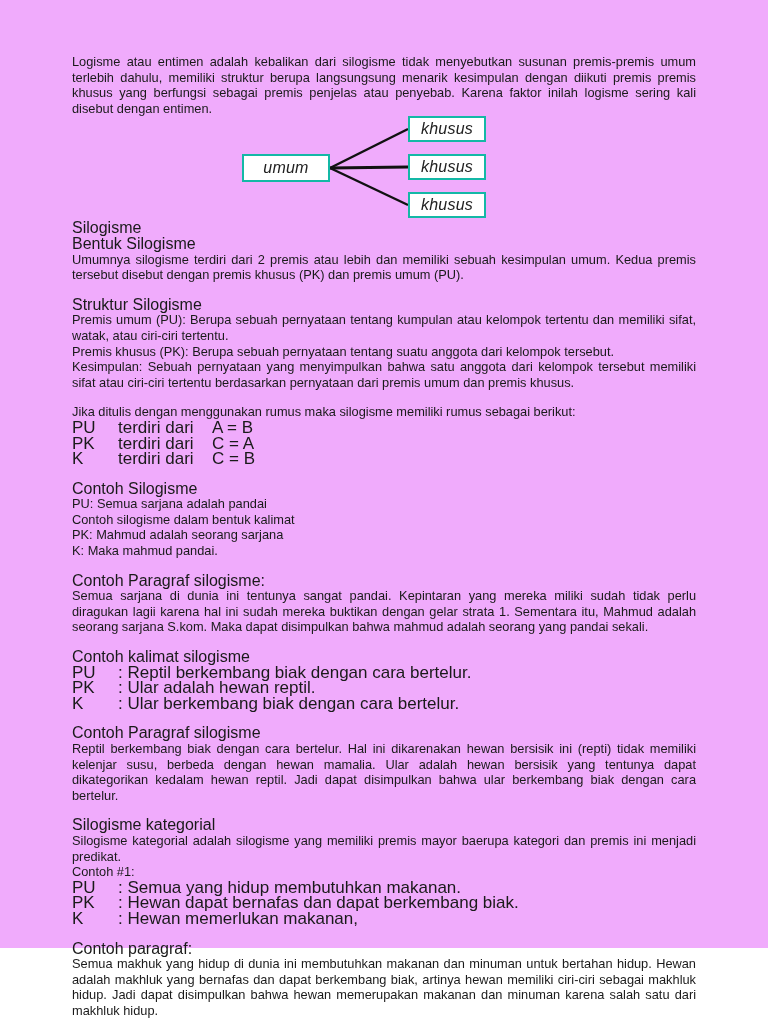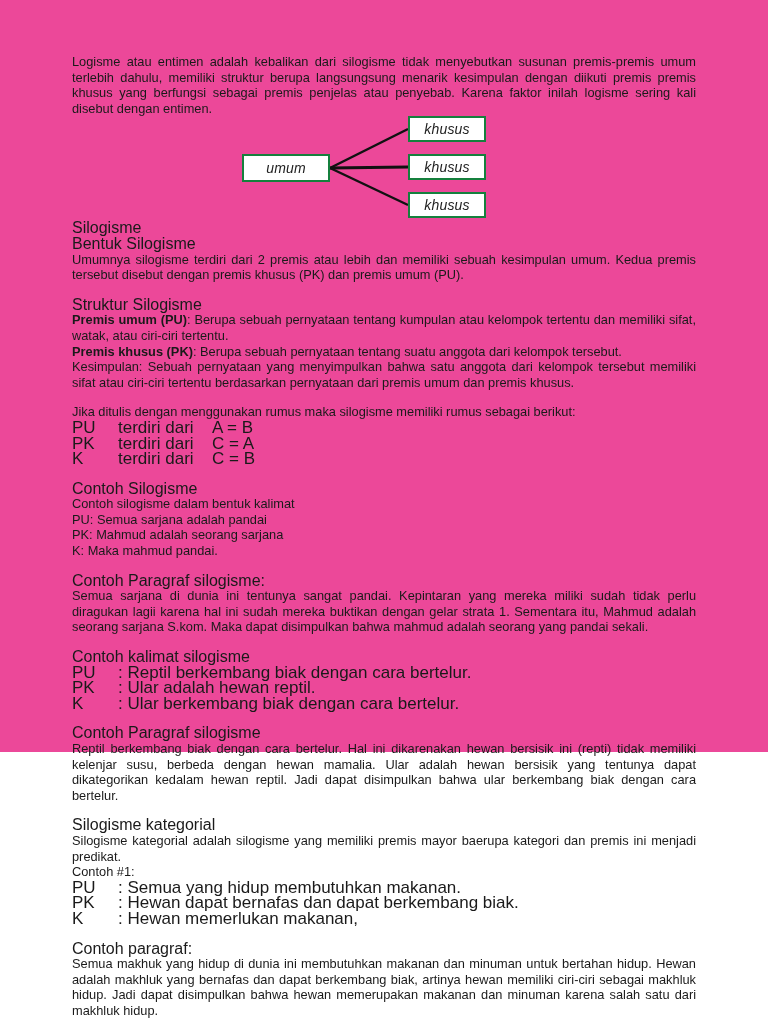--- a/index.html
+++ b/index.html
@@ -12,22 +12,22 @@
     height: 1024px;
     font-family: "Liberation Sans", sans-serif;
     color: #1a1a1a;
     position: relative;
     overflow: hidden;
   }
   .page {
     position: absolute;
     left: 0; top: 0;
     width: 768px;
-    height: 752px;
-    background: #ec4899;
+    height: 948px;
+    background: #f0abfc;
   }
   .content {
     position: absolute;
     left: 72px;
     top: 54px;
     width: 624px;
   }
   p, div.block {
     margin: 0;
   }
@@ -47,36 +47,36 @@
   .heading {
     font-size: 16px;
     line-height: 15.6px;
     font-weight: normal;
     margin: 0;
   }
   .gap {
     height: 14px;
   }
   b.inline-bold {
-    font-weight: bold;
+    font-weight: normal;
   }
 
   
   .diagram {
     position: relative;
     width: 624px;
     height: 104px;
     margin: 0;
   }
   .dia-box {
     position: absolute;
     box-sizing: border-box;
-    border: 2px solid #15803d;
+    border: 2px solid #14b8a6;
     background: #ffffff;
-    font-size: 14px;
+    font-size: 16px;
     font-style: italic;
     color: #222222;
     display: flex;
     align-items: center;
     justify-content: center;
     z-index: 3;
     letter-spacing: 0.2px;
   }
   .dia-box.umum {
     left: 170px;
@@ -187,22 +187,22 @@
       <div class="row">
         <span class="col-label">K</span>
         <span class="col-mid">terdiri dari</span>
         <span class="col-val">C = B</span>
       </div>
     </div>
 
     <div class="gap"></div>
 
     <p class="heading">Contoh Silogisme</p>
+    <p class="para-left">PU: Semua sarjana adalah pandai</p>
     <p class="para-left">Contoh silogisme dalam bentuk kalimat</p>
-    <p class="para-left">PU: Semua sarjana adalah pandai</p>
     <p class="para-left">PK: Mahmud adalah seorang sarjana</p>
     <p class="para-left">K: Maka mahmud pandai.</p>
 
     <div class="gap"></div>
 
     <p class="heading">Contoh Paragraf silogisme:</p>
     <p class="para">Semua sarjana di dunia ini tentunya sangat pandai. Kepintaran yang mereka miliki sudah tidak perlu diragukan lagii karena hal ini sudah mereka buktikan dengan gelar strata 1. Sementara itu, Mahmud adalah seorang sarjana S.kom. Maka dapat disimpulkan bahwa mahmud adalah seorang yang pandai sekali.</p>
 
     <div class="gap"></div>
 

